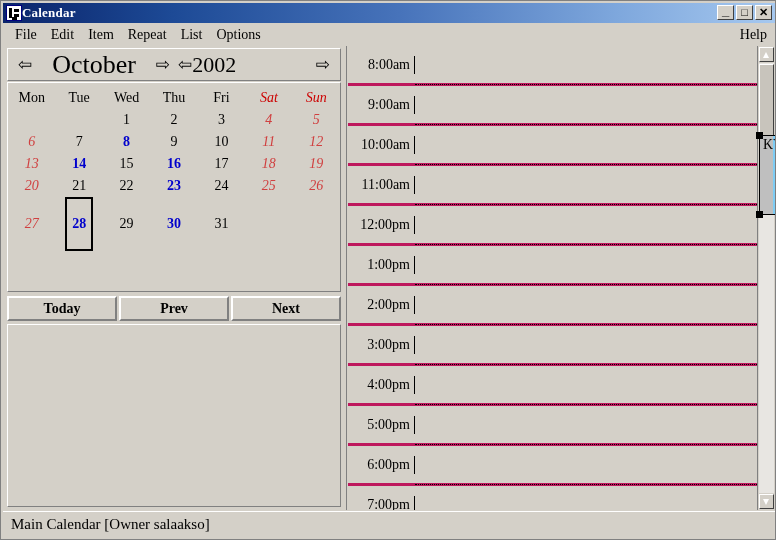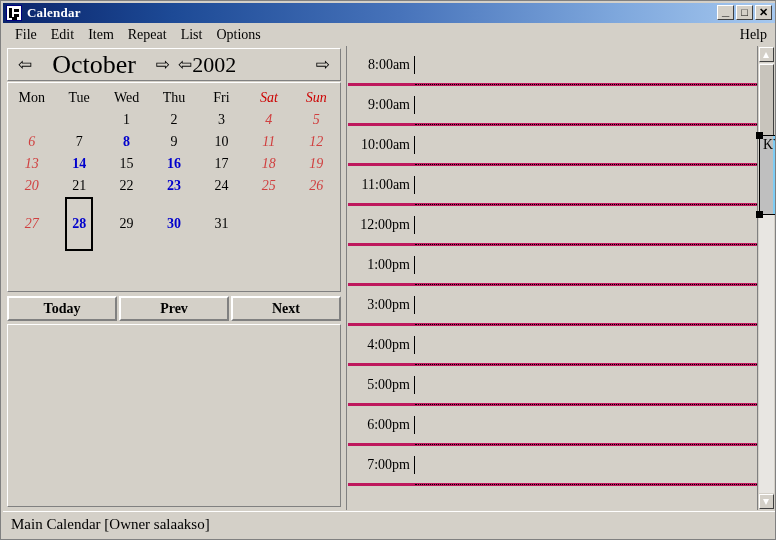--- a/index.html
+++ b/index.html
@@ -52,21 +52,20 @@
     left: 7px; top: 3px;
     width: 5px; height: 3px;
     background: #000000;
     box-shadow: 0 5px 0 0 #000000, -2px 8px 0 0 #000000;
   }
   .title-text {
     color: #ffffff;
     font-family: "Liberation Serif", serif;
     font-weight: bold;
     font-size: 13px;
-    margin-left: 5px;
     letter-spacing: 0.2px;
   }
   .title-buttons {
     position: absolute;
     right: 3px; top: 2px;
     display: flex;
     gap: 2px;
   }
   .tbtn {
     width: 17px; height: 15px;
@@ -555,20 +554,24 @@
           </div>
           <div class="hour-row">
             <div class="hour-label">12:00pm</div>
             <div class="hour-slot"></div>
           </div>
           <div class="hour-row">
             <div class="hour-label">1:00pm</div>
             <div class="hour-slot"></div>
           </div>
           <div class="hour-row">
+            <div class="hour-label">2:00pm</div>
+            <div class="hour-slot"></div>
+          </div>
+          <div class="hour-row">
             <div class="hour-label">3:00pm</div>
             <div class="hour-slot"></div>
           </div>
           <div class="hour-row">
             <div class="hour-label">4:00pm</div>
             <div class="hour-slot"></div>
           </div>
           <div class="hour-row">
             <div class="hour-label">5:00pm</div>
             <div class="hour-slot"></div>

